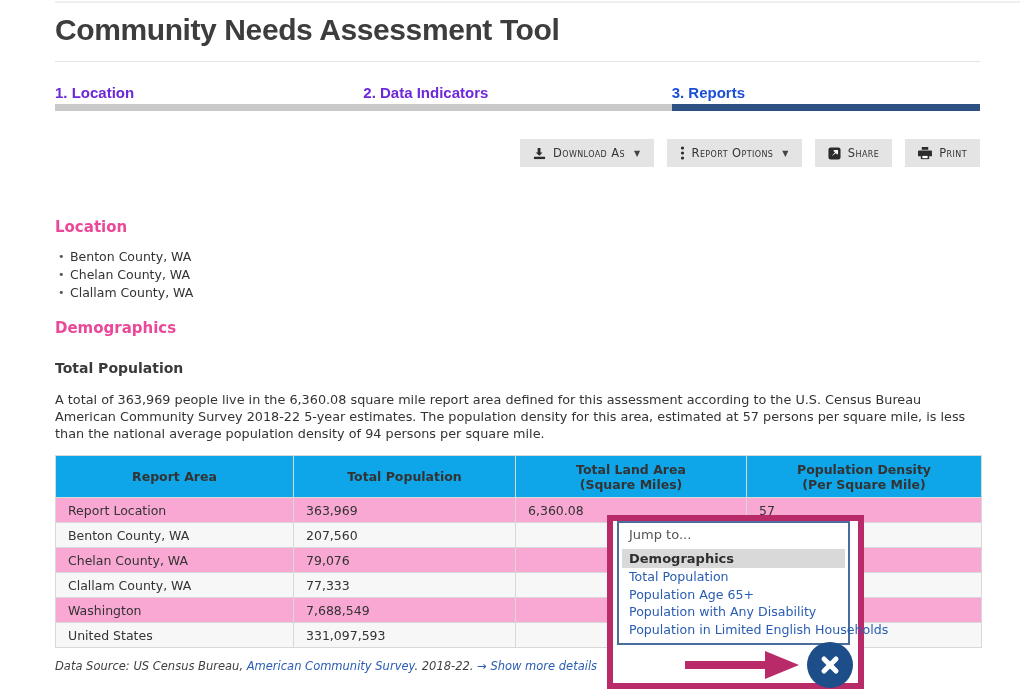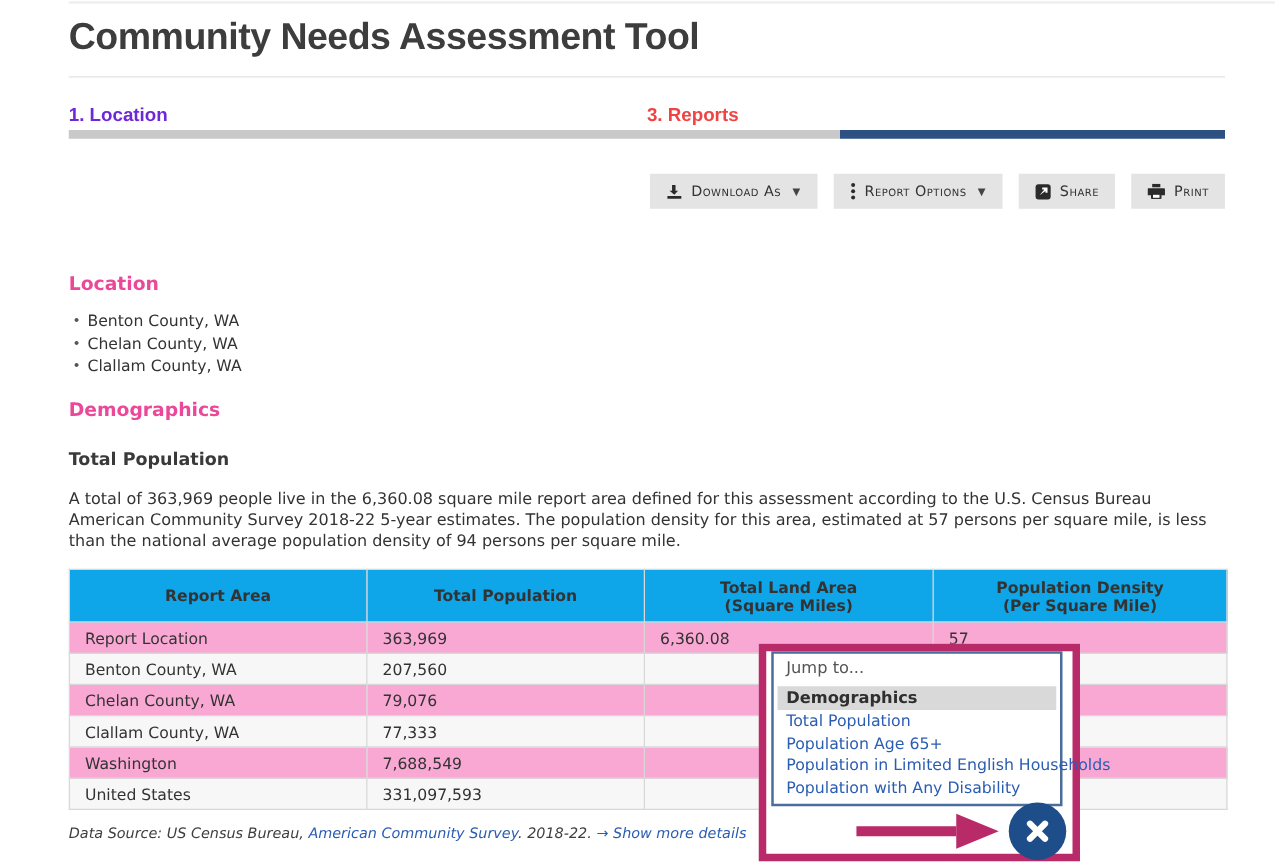--- a/index.html
+++ b/index.html
@@ -10,21 +10,21 @@
   }
   .top-line { position:absolute; left:55px; top:1px; width:965px; height:2px; background:#edeff3; }
   .app-title {
     position:absolute; left:55px; top:13px; font-family:"Liberation Sans", sans-serif;
     font-size:30px; font-weight:700; letter-spacing:-0.4px; color:#3d3d3d;
   }
   .title-divider { position:absolute; left:55px; top:61px; width:925px; height:1px; background:#e4e4e4; }
 
   .tabs { position:absolute; left:55px; top:84px; width:925px; display:flex; }
   .tab { flex:1; font-family:"Liberation Sans", sans-serif; font-size:15px; font-weight:700; color:#6d28d9; cursor:pointer; }
-  .tab.active { color:#ef4444; }
+  .tab.active { color:#1d4ed8; }
   .tabbar { position:absolute; left:55px; top:104px; width:925px; height:7px; display:flex; }
   .tabbar .seg-gray { width:66.7%; background:#c9c9c9; }
   .tabbar .seg-blue { width:33.3%; background:#2d5183; }
 
   .toolbar { position:absolute; top:139px; right:44px; display:flex; gap:13px; }
   .tbtn {
     height:28px; background:#e4e4e4; border:none; color:#333; display:flex; align-items:center;
     gap:7px; padding:0 13px; font-family:"DejaVu Sans", sans-serif; font-size:11.5px;
     font-variant:small-caps; letter-spacing:0.4px; font-weight:500; cursor:pointer;
   }
@@ -80,20 +80,21 @@
 
 <div class="page">
 
   <div class="top-line"></div>
 
   <h1 class="app-title">Community Needs Assessment Tool</h1>
   <div class="title-divider"></div>
 
   <div class="tabs">
     <div class="tab">1. Location</div>
+    <div class="tab">2. Data Indicators</div>
     <div class="tab active">3. Reports</div>
   </div>
   <div class="tabbar">
     <div class="seg-gray"></div>
     <div class="seg-blue"></div>
   </div>
 
   <div class="toolbar">
     <button class="tbtn">
       <span>
@@ -219,22 +220,22 @@
   <p class="datasource">
     <span>Data Source: US Census Bureau, </span><a>American Community Survey</a><span>. 2018-22. </span><span class="ds-arrow">→</span><a> Show more details</a>
   </p>
 
   <div class="popup">
     <div class="dropdown">
       <div class="dd-placeholder">Jump to...</div>
       <div class="dd-selected">Demographics</div>
       <a class="dd-link">Total Population</a>
       <a class="dd-link">Population Age 65+</a>
+      <a class="dd-link">Population with Any Disability</a>
       <a class="dd-link">Population in Limited English Households</a>
-      <a class="dd-link">Population with Any Disability</a>
     </div>
     <svg class="pointer-arrow" width="116" height="34" viewBox="0 0 116 34">
       <rect x="0" y="13" width="80" height="8" fill="#b92a68"></rect>
       <polygon points="80,3 80,31 114,17" fill="#b92a68"></polygon>
     </svg>
     <div class="close-btn">
       <svg width="20" height="20" viewBox="0 0 20 20">
         <line x1="4" y1="4" x2="16" y2="16" stroke="#ffffff" stroke-width="5" stroke-linecap="round"></line>
         <line x1="16" y1="4" x2="4" y2="16" stroke="#ffffff" stroke-width="5" stroke-linecap="round"></line>
       </svg>

